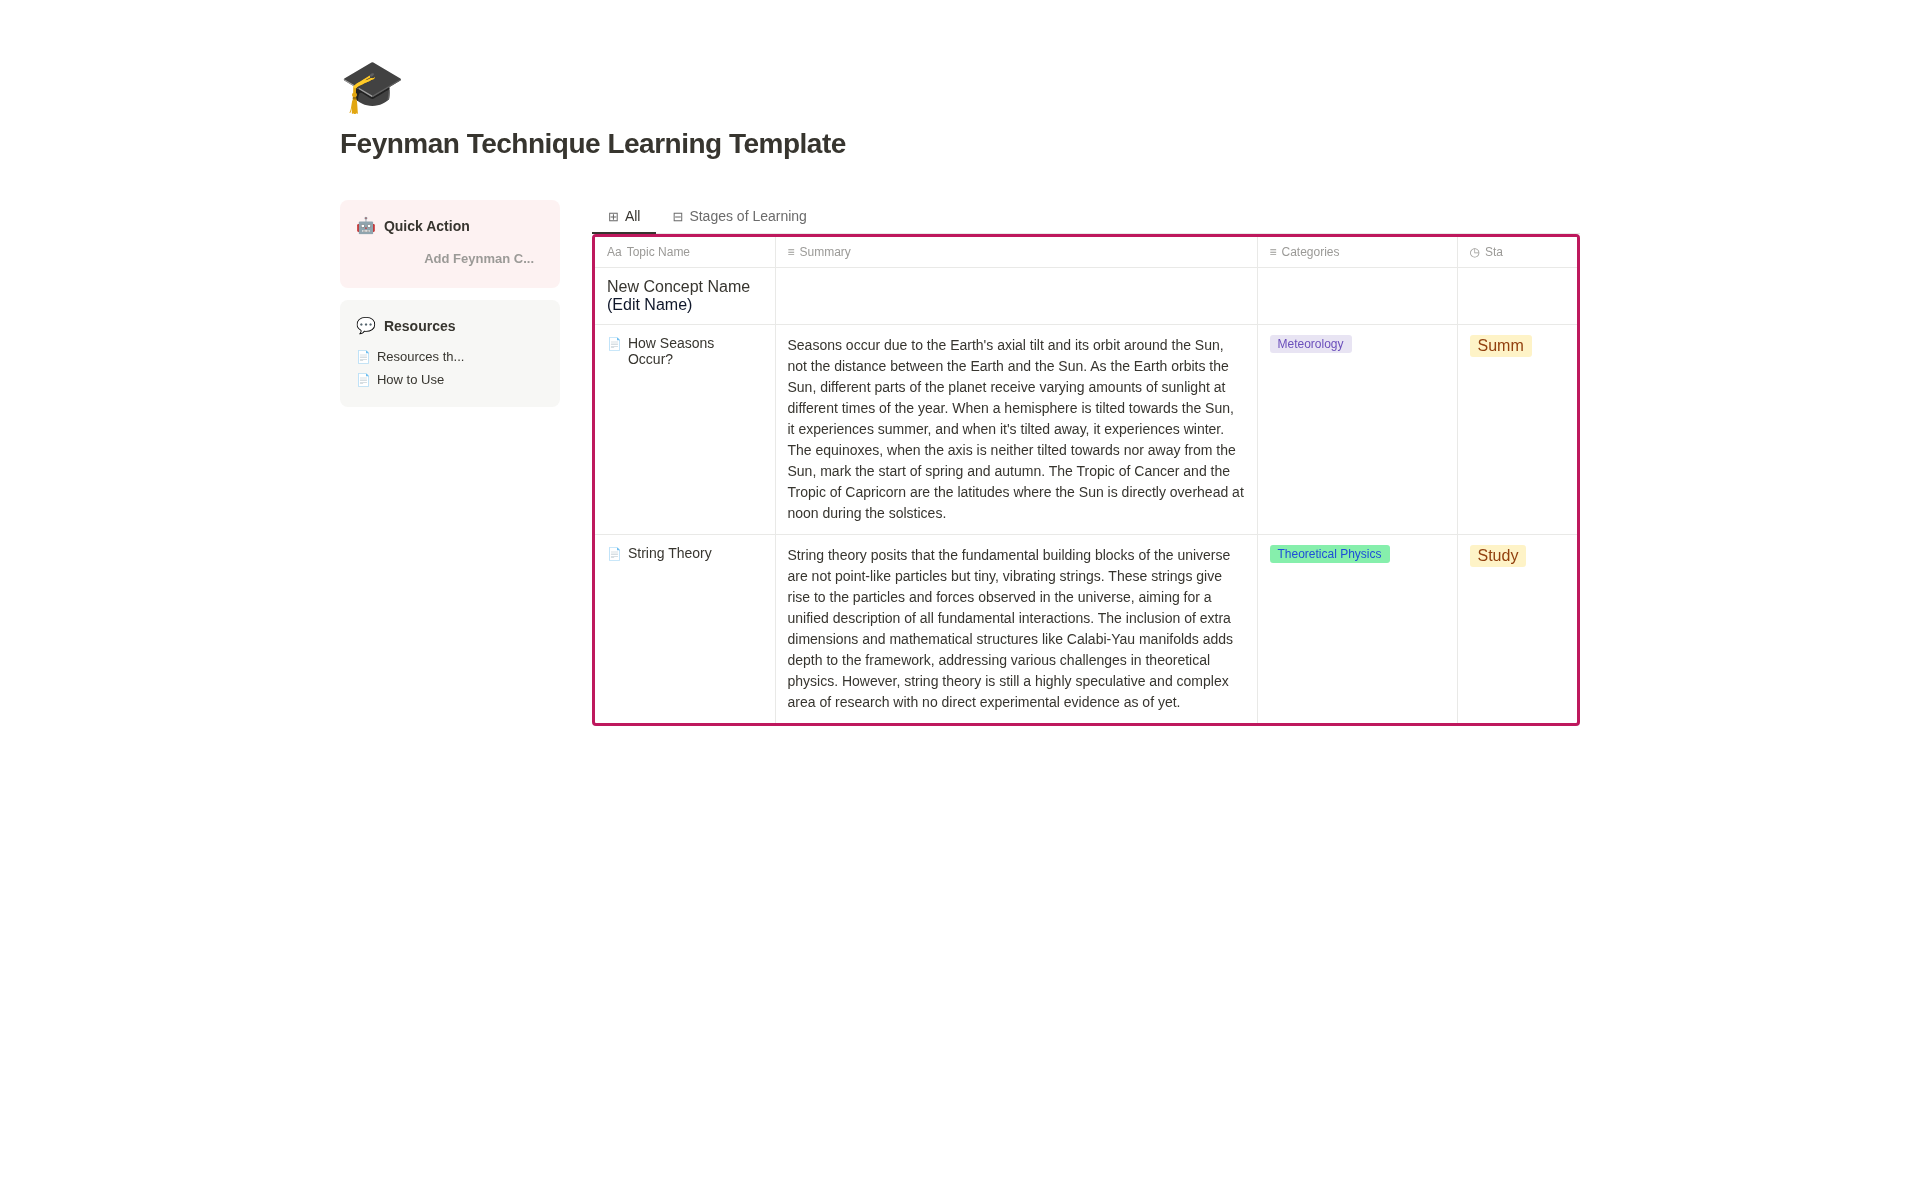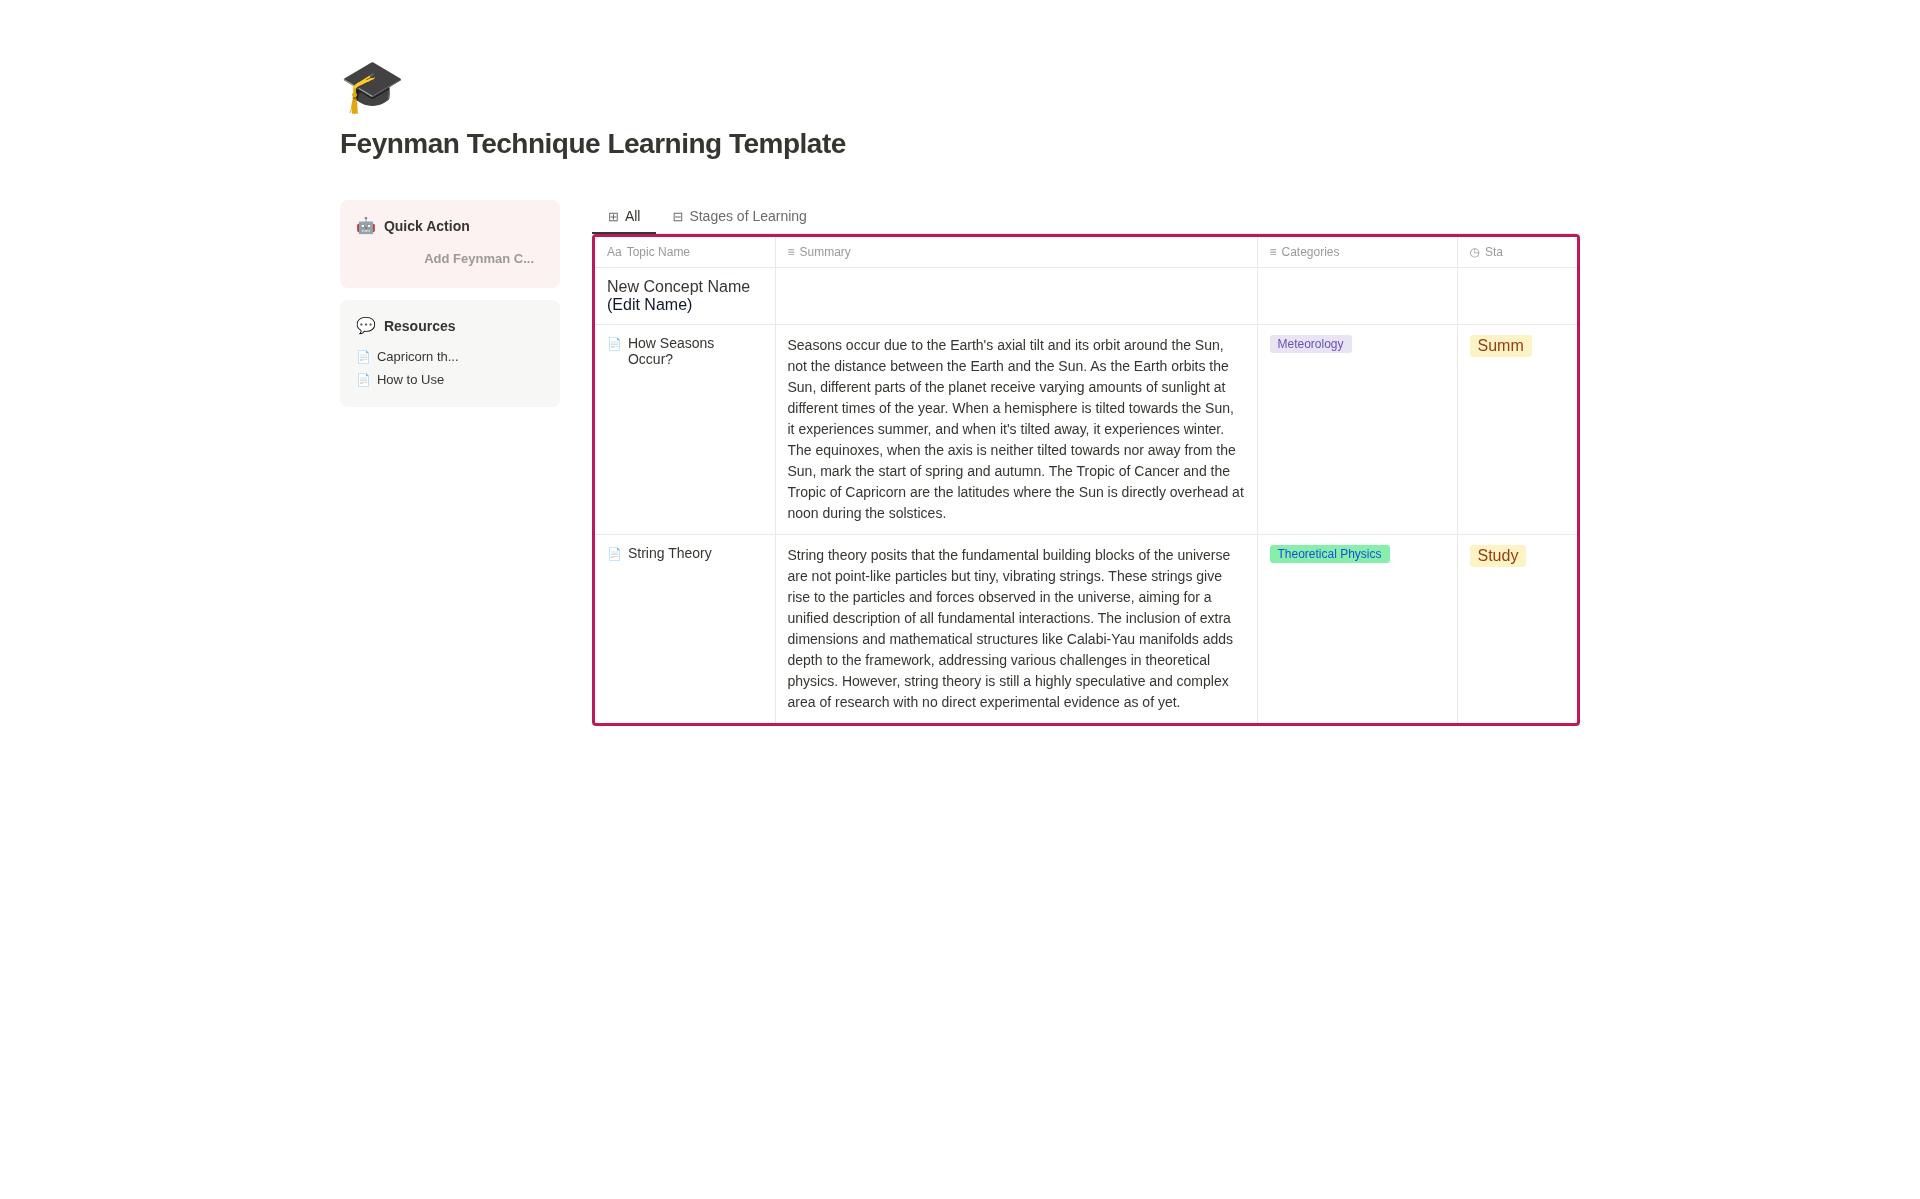--- a/index.html
+++ b/index.html
@@ -312,21 +312,21 @@
         <button class="sidebar-add-btn">Add Feynman C...</button>
       </div>
 
       <div class="sidebar-resources">
         <div class="sidebar-resources-header">
           <span class="sidebar-section-icon">💬</span>
           <span>Resources</span>
         </div>
         <div class="sidebar-resource-item">
           <span class="doc-icon">📄</span>
-          <span>Capricorn th...</span>
+          <span>Resources th...</span>
         </div>
         <div class="sidebar-resource-item">
           <span class="doc-icon">📄</span>
           <span>How to Use</span>
         </div>
       </div>
     </div>
 
     <div class="database-area">
 

